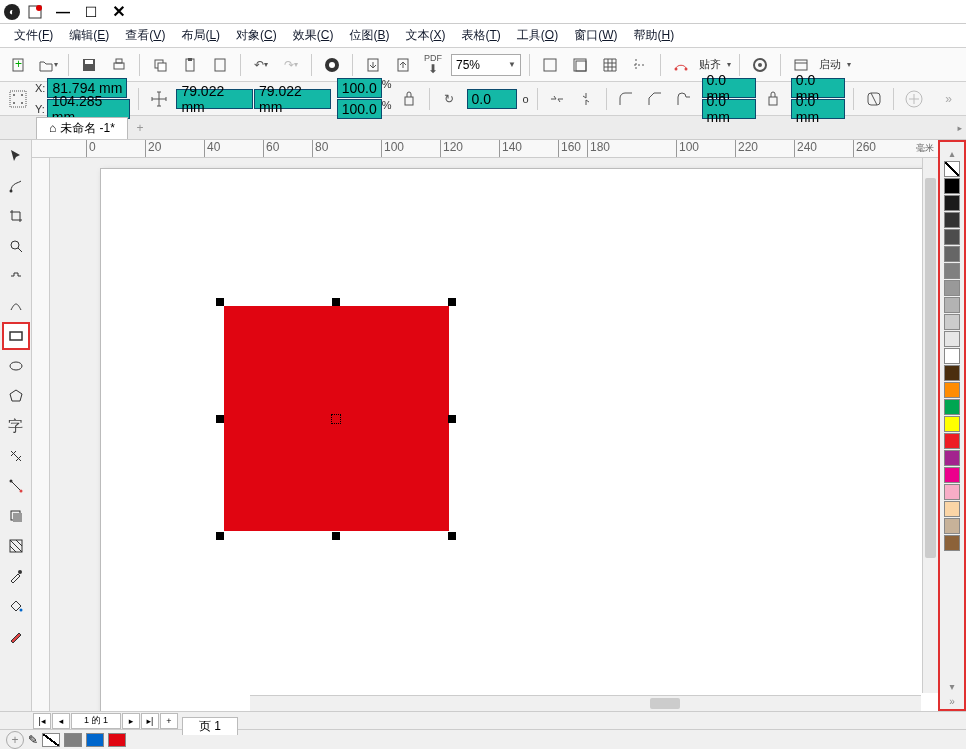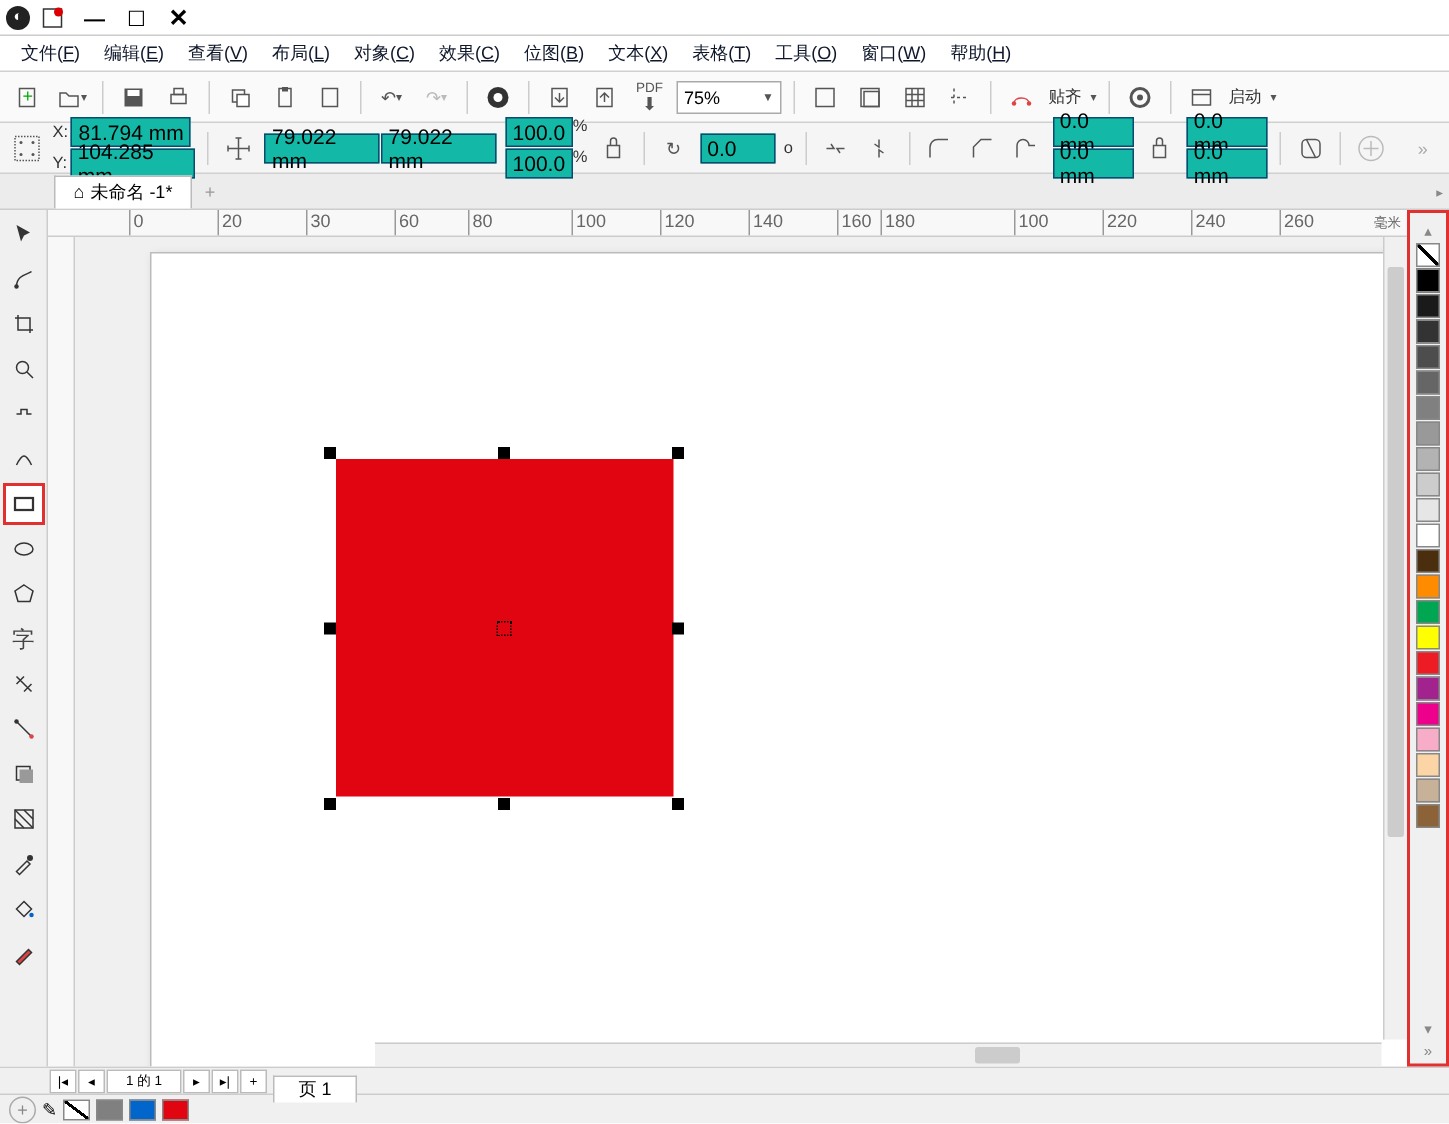--- a/index.html
+++ b/index.html
@@ -421,21 +421,21 @@
         <svg width="16" height="16">
           <path d="M3 13l8-8 2 2-8 8z" fill="#d44" stroke="#333"></path>
         </svg>
       </span>
   </div>
 
   <div class="canvas-area">
     <div class="ruler-h">
       <div class="tick" style="left:54px">0</div>
       <div class="tick" style="left:113px">20</div>
-      <div class="tick" style="left:172px">30</div>
+      <div class="tick" style="left:172px">40</div>
       <div class="tick" style="left:231px">60</div>
       <div class="tick" style="left:280px">80</div>
       <div class="tick" style="left:349px">100</div>
       <div class="tick" style="left:408px">120</div>
       <div class="tick" style="left:467px">140</div>
       <div class="tick" style="left:526px">160</div>
       <div class="tick" style="left:555px">180</div>
       <div class="tick" style="left:644px">100</div>
       <div class="tick" style="left:703px">220</div>
       <div class="tick" style="left:762px">240</div>

